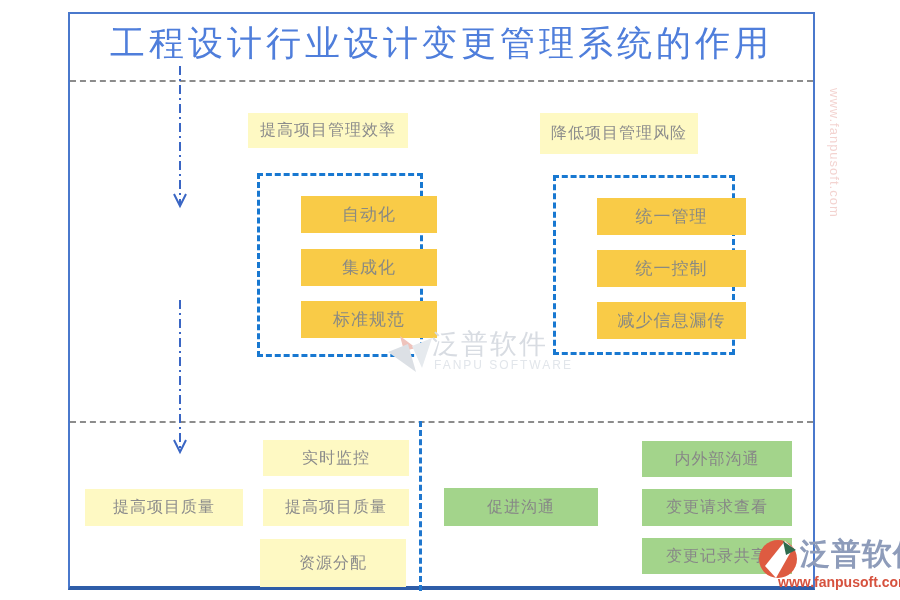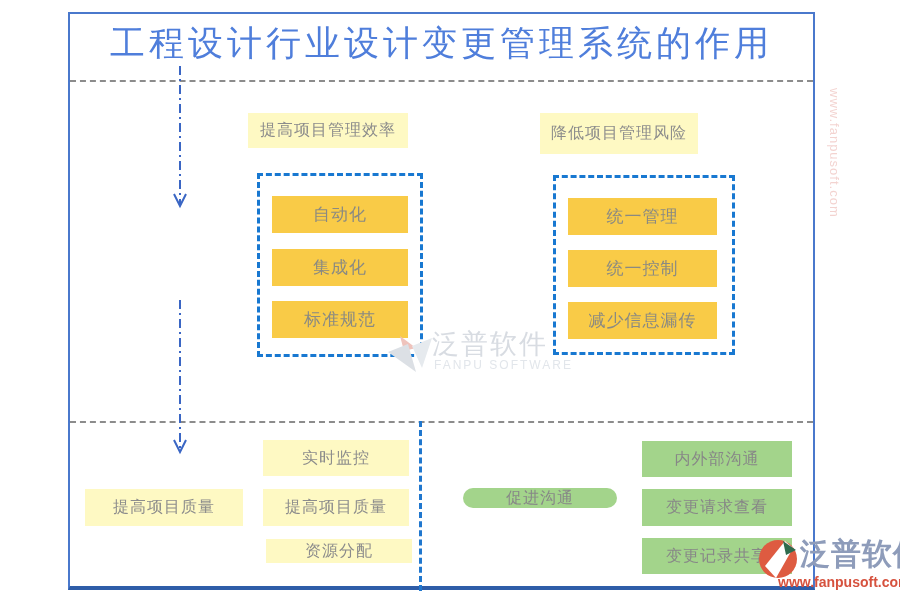--- a/index.html
+++ b/index.html
@@ -21,21 +21,21 @@
   }
   .hline{height:0;border-top:2px dashed #8C8C8C;}
   .hline1{left:70px;top:80px;width:743px;}
   .hline2{left:70px;top:421px;width:743px;}
 
   .chip{
     display:flex;align-items:center;justify-content:center;
     font-size:17px;color:#8A8A82;letter-spacing:1px;white-space:nowrap;
   }
   .mint{background:#fef9c3;font-size:16px;color:#8C8C8C;}
-  .yellow{background:#F9CB47;}
+  .yellow{background:#F9CB47;margin-left:29px;}
   .lblue{background:#fef9c3;font-size:16px;color:#8C8C8C;}
   .green{background:#A3D48B;font-size:16px;color:#878787;}
 
   .dashedbox{border:3px dashed #1878D1;background:transparent;}
   .vline-blue{left:419px;top:421px;width:0;height:170px;border-left:3px dashed #2077CE;}
 
   .wm-center{left:386px;top:320px;width:150px;height:70px;}
   .wm-name{position:absolute;left:46px;top:6px;font-size:27px;color:#D8DCE2;letter-spacing:2px;white-space:nowrap;}
   .wm-sub{position:absolute;left:48px;top:38px;font-size:12px;color:#E2E6EB;letter-spacing:2px;font-family:"Liberation Sans",sans-serif;white-space:nowrap;}
   .wm-side{
@@ -89,25 +89,25 @@
   </svg>
   <span class="wm-name">泛普软件</span>
   <span class="wm-sub">FANPU SOFTWARE</span>
 </div>
 
 <div class="abs wm-side">www.fanpusoft.com</div>
 
 <div class="abs chip lblue" style="left:85px;top:489px;width:158px;height:37px;">提高项目质量</div>
 <div class="abs chip lblue" style="left:263px;top:440px;width:146px;height:36px;">实时监控</div>
 <div class="abs chip lblue" style="left:263px;top:489px;width:146px;height:37px;">提高项目质量</div>
-<div class="abs chip lblue" style="left:266px;top:539px;width:146px;height:24px;">资源分配</div>
+<div class="abs chip lblue" style="left:260px;top:539px;width:146px;height:48px;">资源分配</div>
 
 <div class="abs vline-blue"></div>
 
-<div class="abs chip green" style="left:463px;top:488px;width:154px;height:20px;border-radius:14px;">促进沟通</div>
+<div class="abs chip green" style="left:444px;top:488px;width:154px;height:38px;">促进沟通</div>
 <div class="abs chip green" style="left:642px;top:441px;width:150px;height:36px;">内外部沟通</div>
 <div class="abs chip green" style="left:642px;top:489px;width:150px;height:37px;">变更请求查看</div>
 <div class="abs chip green" style="left:642px;top:538px;width:150px;height:36px;">变更记录共享</div>
 
 <div class="abs footer-logo">
   <svg width="42" height="42" style="position:absolute;left:0;top:4px;">
     <circle cx="20" cy="21" r="19" fill="#DE5B41"></circle>
     <path d="M7 28 L27 3 L35 10 L18 40 Z" fill="#ffffff"></path>
     <path d="M25 3 L38 12 L28 17 Z" fill="#2E6B4D"></path>
   </svg>

